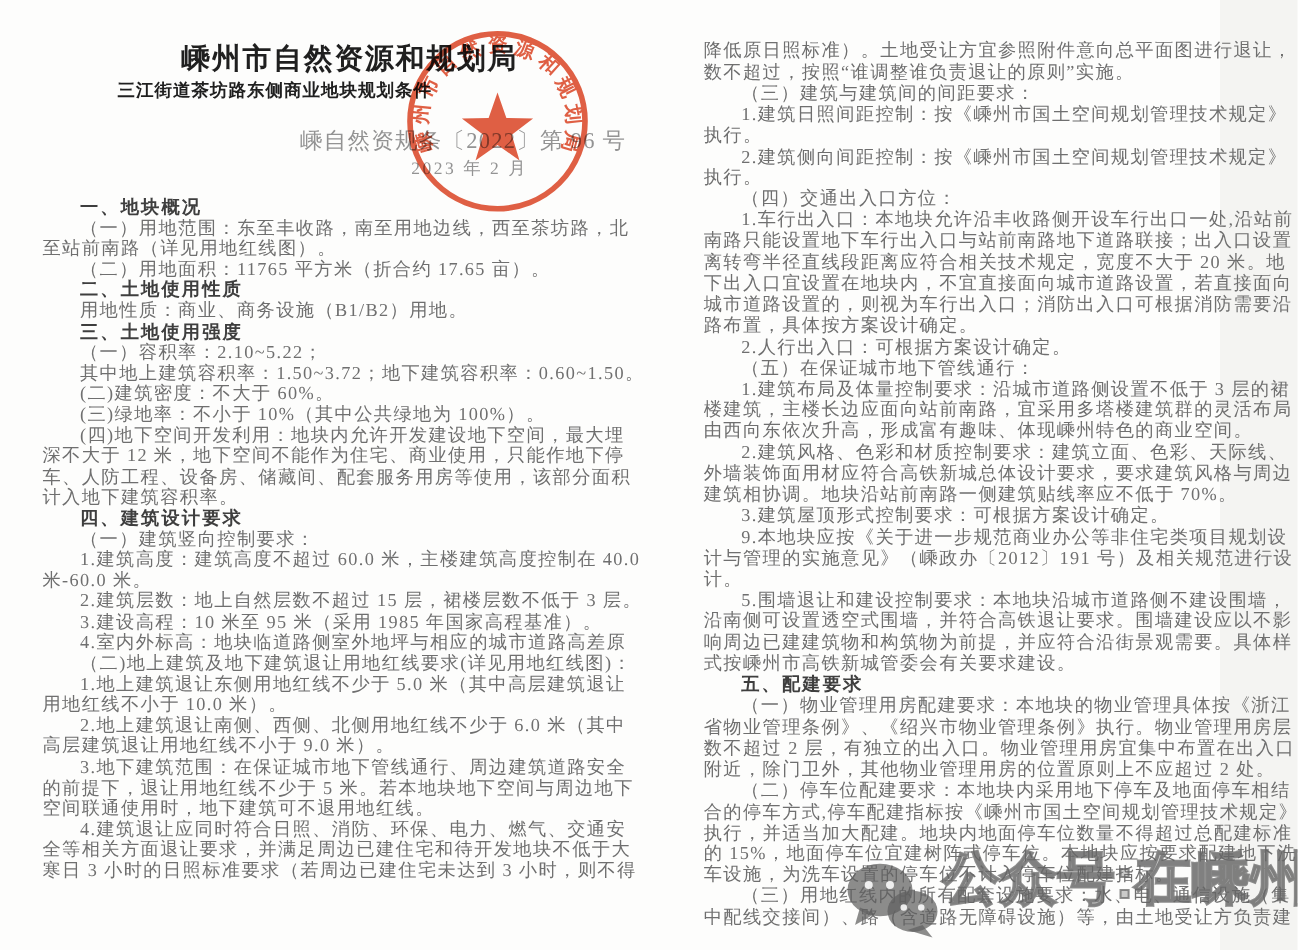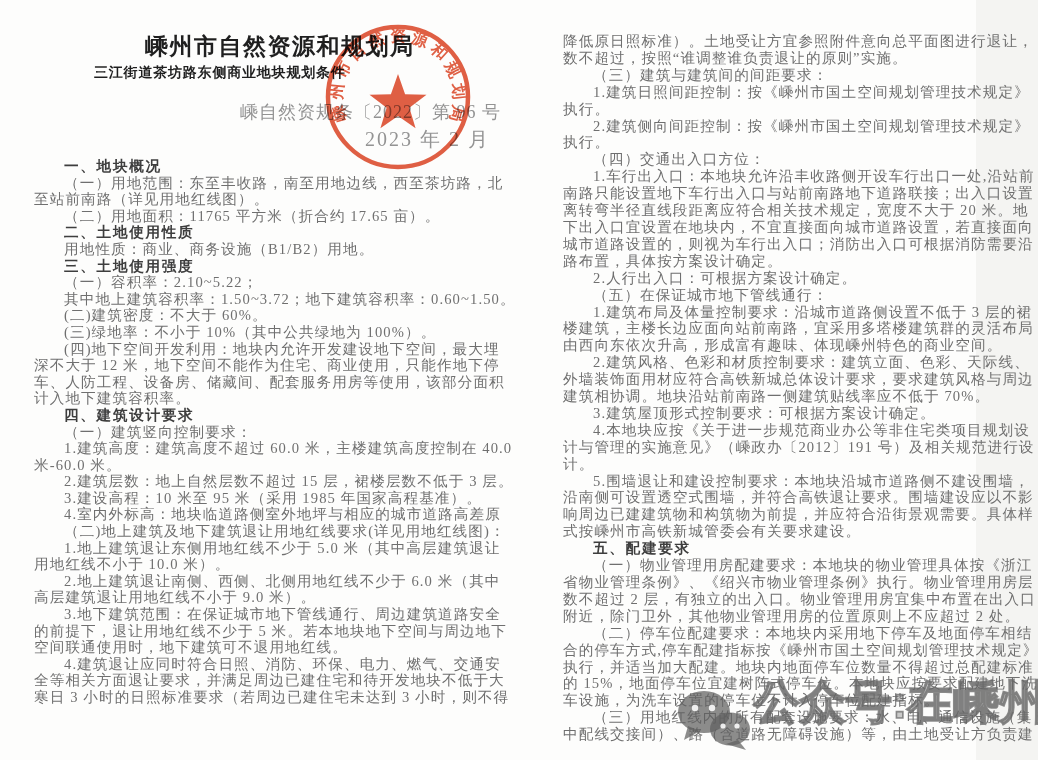--- a/index.html
+++ b/index.html
@@ -22,21 +22,21 @@
     position:absolute;left:94px;top:64px;
     font-size:14px;font-weight:bold;color:#1f1f1f;letter-spacing:0.8px;
     white-space:nowrap;
   }
   .docnum{
     position:absolute;left:240px;top:100px;
     font-size:18px;color:#939393;letter-spacing:1px;white-space:nowrap;
   }
   .docdate{
     position:absolute;left:329px;top:126px;
-    font-size:20px;color:#939393;letter-spacing:2px;white-space:nowrap;margin-left:36px;
+    font-size:14px;color:#939393;letter-spacing:2px;white-space:nowrap;
   }
   
   .col{position:absolute;}
   #left-col{left:18px;top:158px;width:508px;margin-left:16px;}
   #right-col{left:547px;top:33px;width:491px;}
   .line{
     white-space:nowrap;
     font-size:14.6px;line-height:16.6px;letter-spacing:1.1px;
     color:#6f6f6f;
   }
@@ -134,21 +134,21 @@
       <div class="line">路布置，具体按方案设计确定。</div>
       <div class="line ind">2.人行出入口：可根据方案设计确定。</div>
       <div class="line ind">（五）在保证城市地下管线通行：</div>
       <div class="line ind">1.建筑布局及体量控制要求：沿城市道路侧设置不低于 3 层的裙</div>
       <div class="line">楼建筑，主楼长边应面向站前南路，宜采用多塔楼建筑群的灵活布局，</div>
       <div class="line">由西向东依次升高，形成富有趣味、体现嵊州特色的商业空间。</div>
       <div class="line ind">2.建筑风格、色彩和材质控制要求：建筑立面、色彩、天际线、</div>
       <div class="line">外墙装饰面用材应符合高铁新城总体设计要求，要求建筑风格与周边</div>
       <div class="line">建筑相协调。地块沿站前南路一侧建筑贴线率应不低于 70%。</div>
       <div class="line ind">3.建筑屋顶形式控制要求：可根据方案设计确定。</div>
-      <div class="line ind">4.本地块应按《关于进一步规范商业办公等非住宅类项目规划设</div>
+      <div class="line ind">9.本地块应按《关于进一步规范商业办公等非住宅类项目规划设</div>
       <div class="line">计与管理的实施意见》（嵊政办〔2012〕191 号）及相关规范进行设</div>
       <div class="line">计。</div>
       <div class="line ind">5.围墙退让和建设控制要求：本地块沿城市道路侧不建设围墙，</div>
       <div class="line">沿南侧可设置透空式围墙，并符合高铁退让要求。围墙建设应以不影</div>
       <div class="line">响周边已建建筑物和构筑物为前提，并应符合沿街景观需要。具体样</div>
       <div class="line">式按嵊州市高铁新城管委会有关要求建设。</div>
       <div class="line bold ind">五、配建要求</div>
       <div class="line ind">（一）物业管理用房配建要求：本地块的物业管理具体按《浙江</div>
       <div class="line">省物业管理条例》、《绍兴市物业管理条例》执行。物业管理用房层</div>
       <div class="line">数不超过 2 层，有独立的出入口。物业管理用房宜集中布置在出入口</div>

